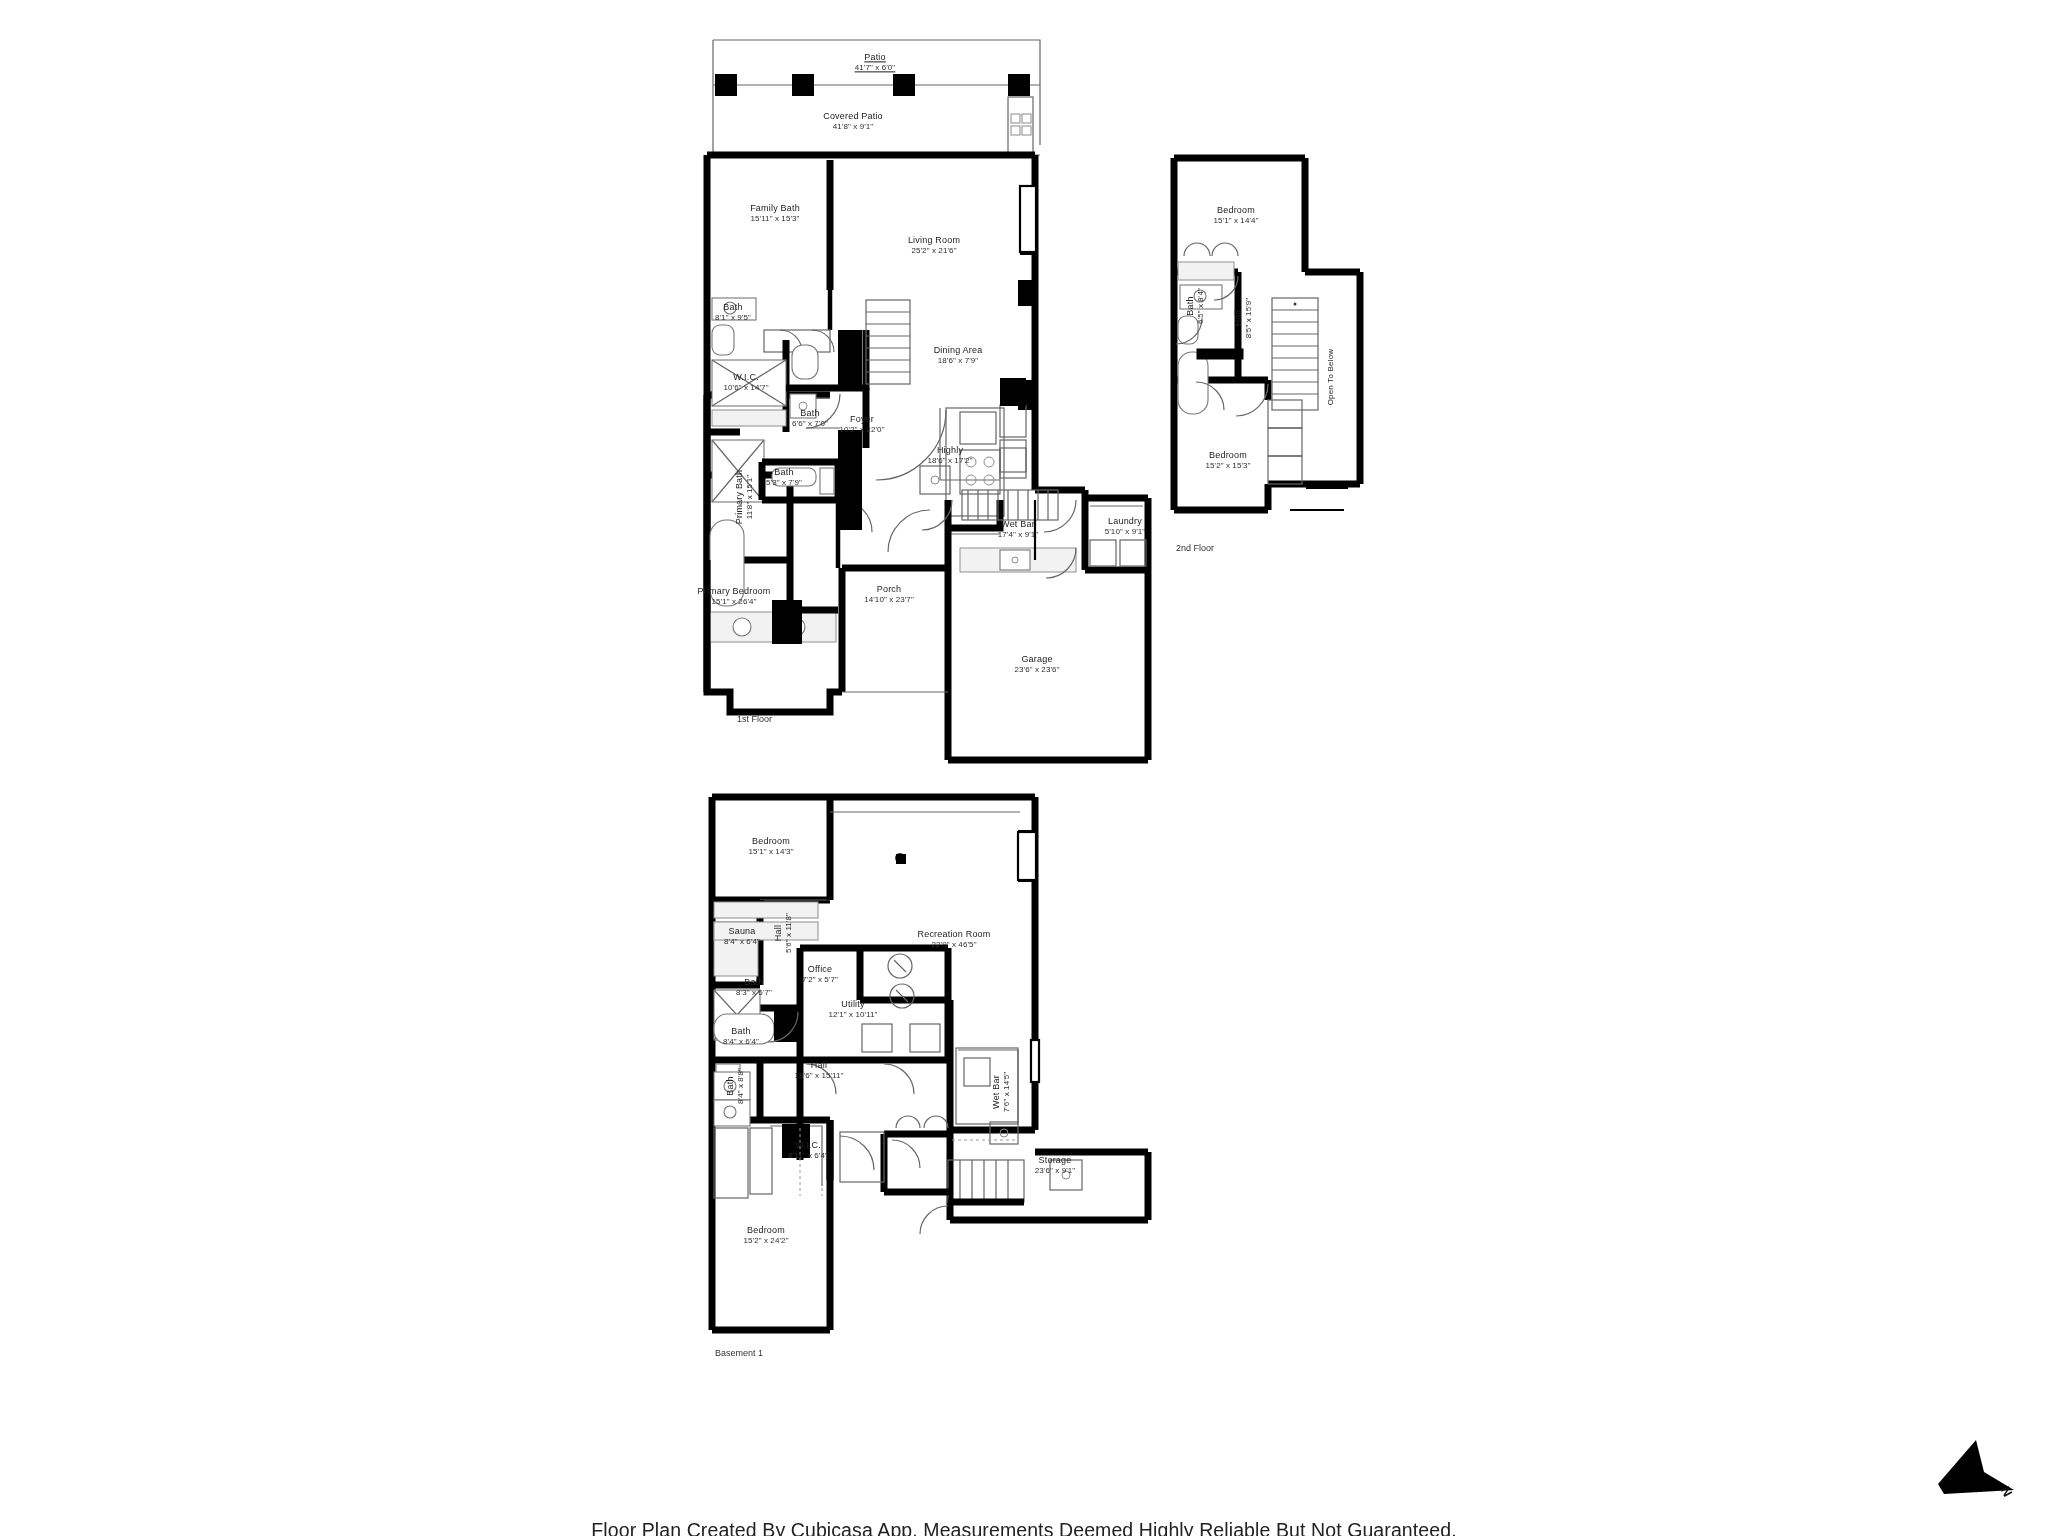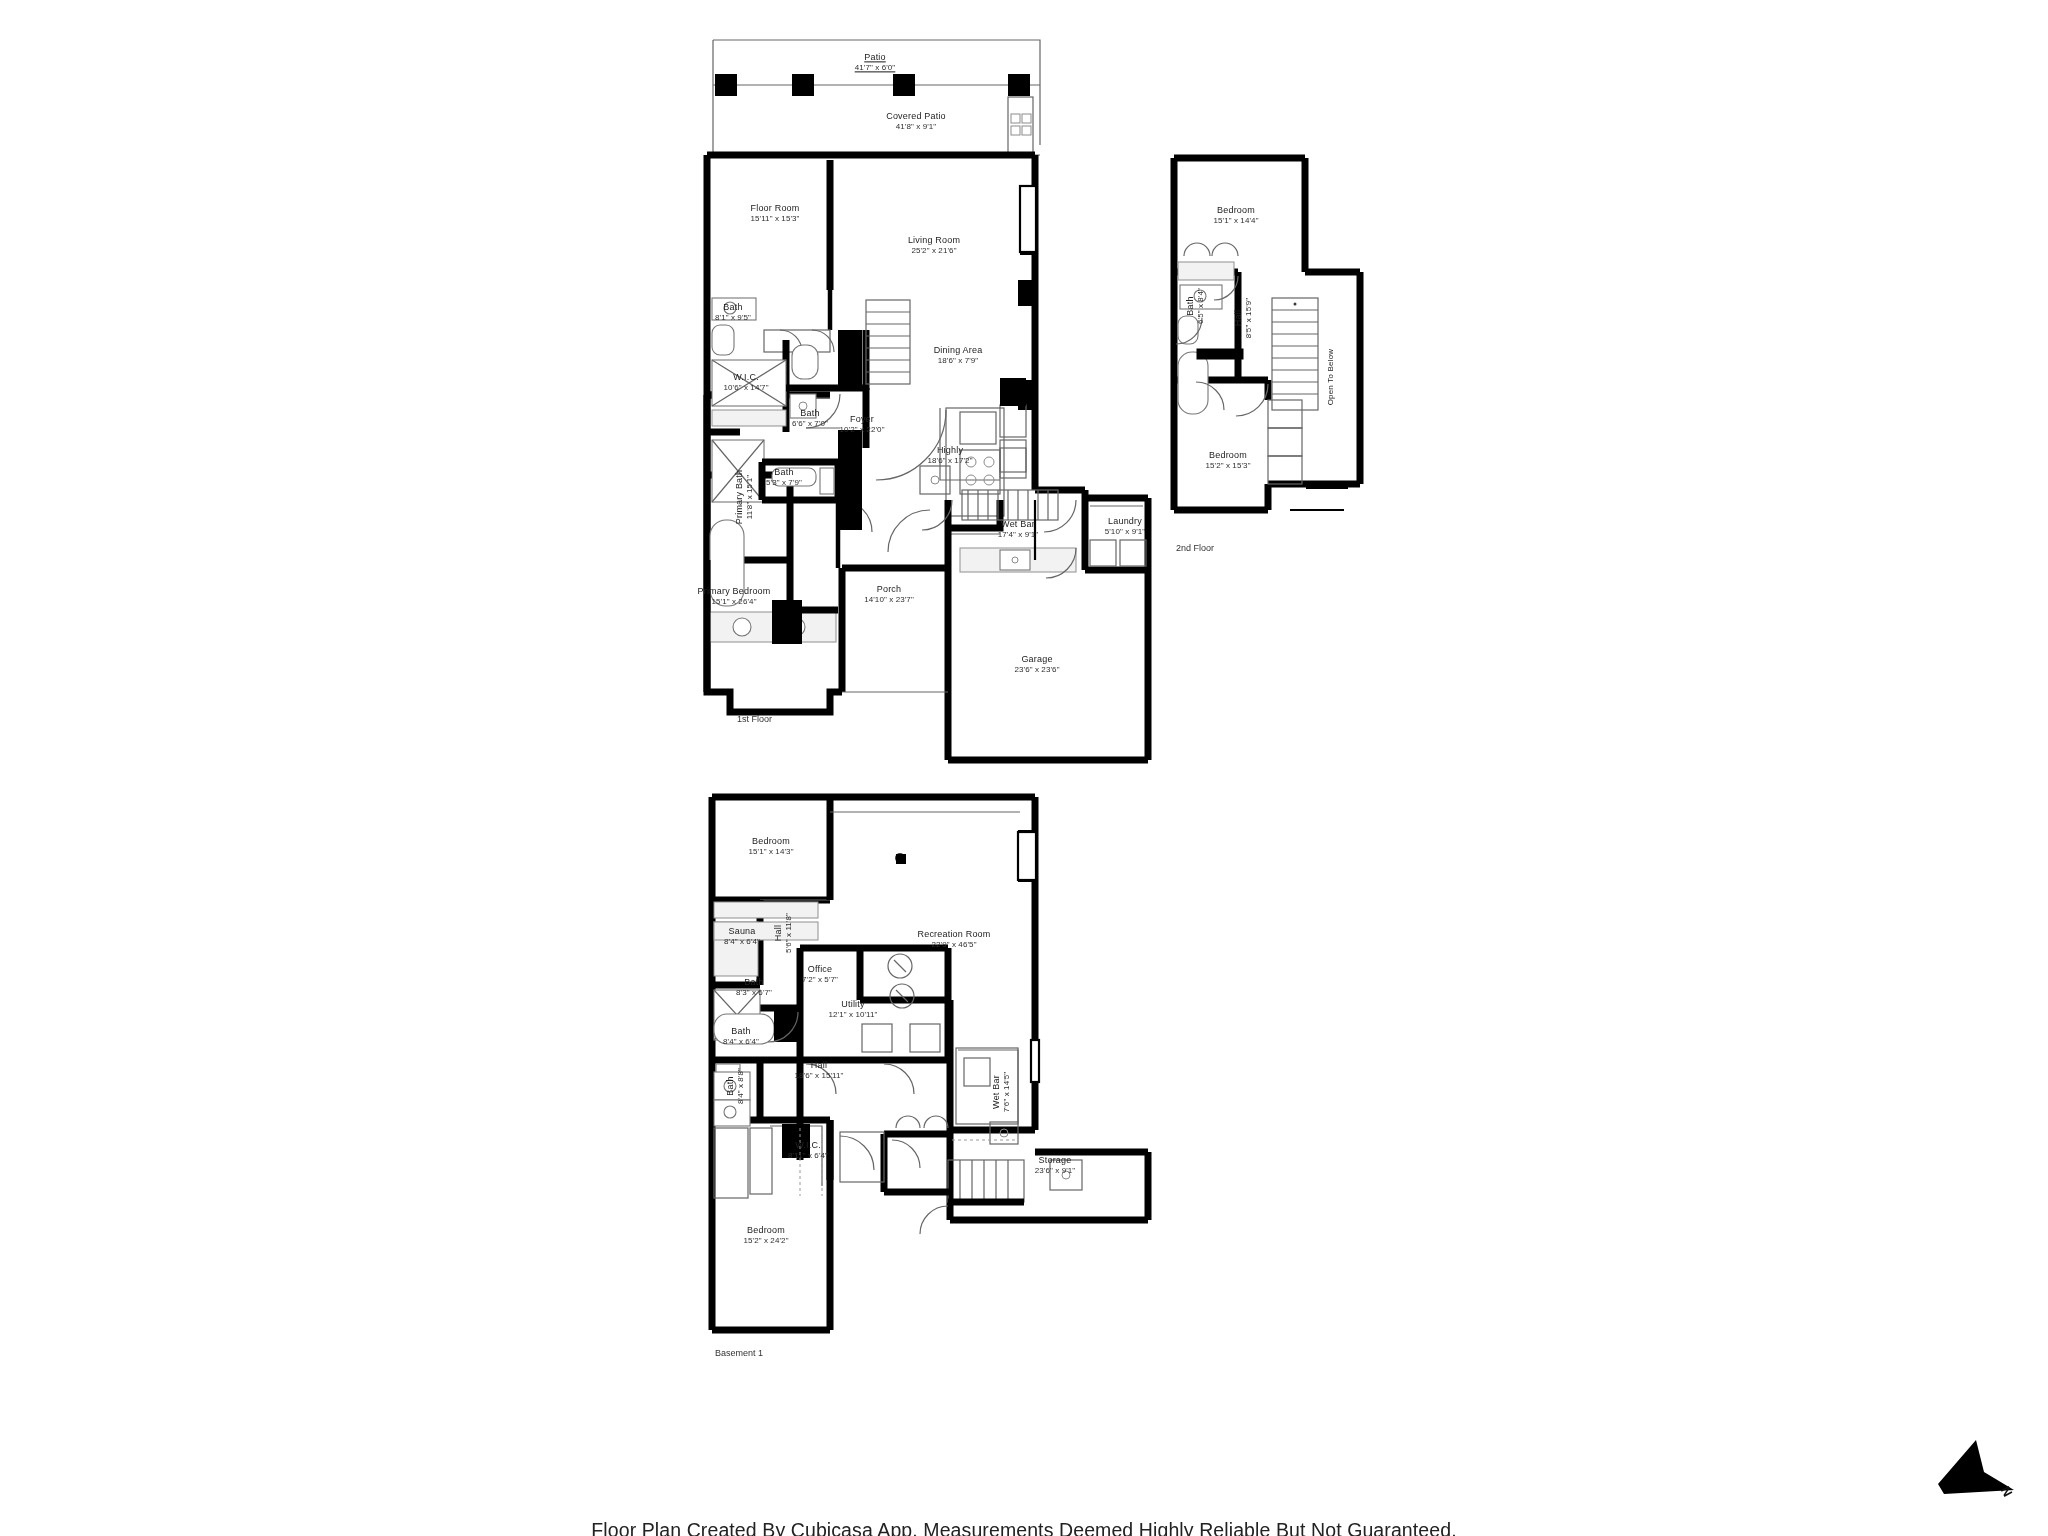--- a/index.html
+++ b/index.html
@@ -331,26 +331,26 @@
     <circle class="dot" cx="900" cy="858" r="5"></circle>
     <rect class="blk" x="896" y="854" width="10" height="10"></rect>
   </g>
 </svg>
 
 <div id="labels">
     <div class="room" style="left: 875px; top: 63px; text-decoration: underline;">
       <div class="rname">Patio</div>
       <div class="rdim">41'7" x 6'0"</div>
     </div>
-    <div class="room" style="left: 916px; top: 122px; text-align: center;">
+    <div class="room" style="left: 853px; top: 122px; text-align: center;">
       <div class="rname">Covered Patio</div>
       <div class="rdim">41'8" x 9'1"</div>
     </div>
     <div class="room" style="left: 775px; top: 214px;">
-      <div class="rname">Floor Room</div>
+      <div class="rname">Family Bath</div>
       <div class="rdim">15'11" x 15'3"</div>
     </div>
     <div class="room" style="left: 934px; top: 246px;">
       <div class="rname">Living Room</div>
       <div class="rdim">25'2" x 21'6"</div>
     </div>
     <div class="room" style="left: 733px; top: 313px;">
       <div class="rname">Bath</div>
       <div class="rdim">8'1" x 9'5"</div>
     </div>

